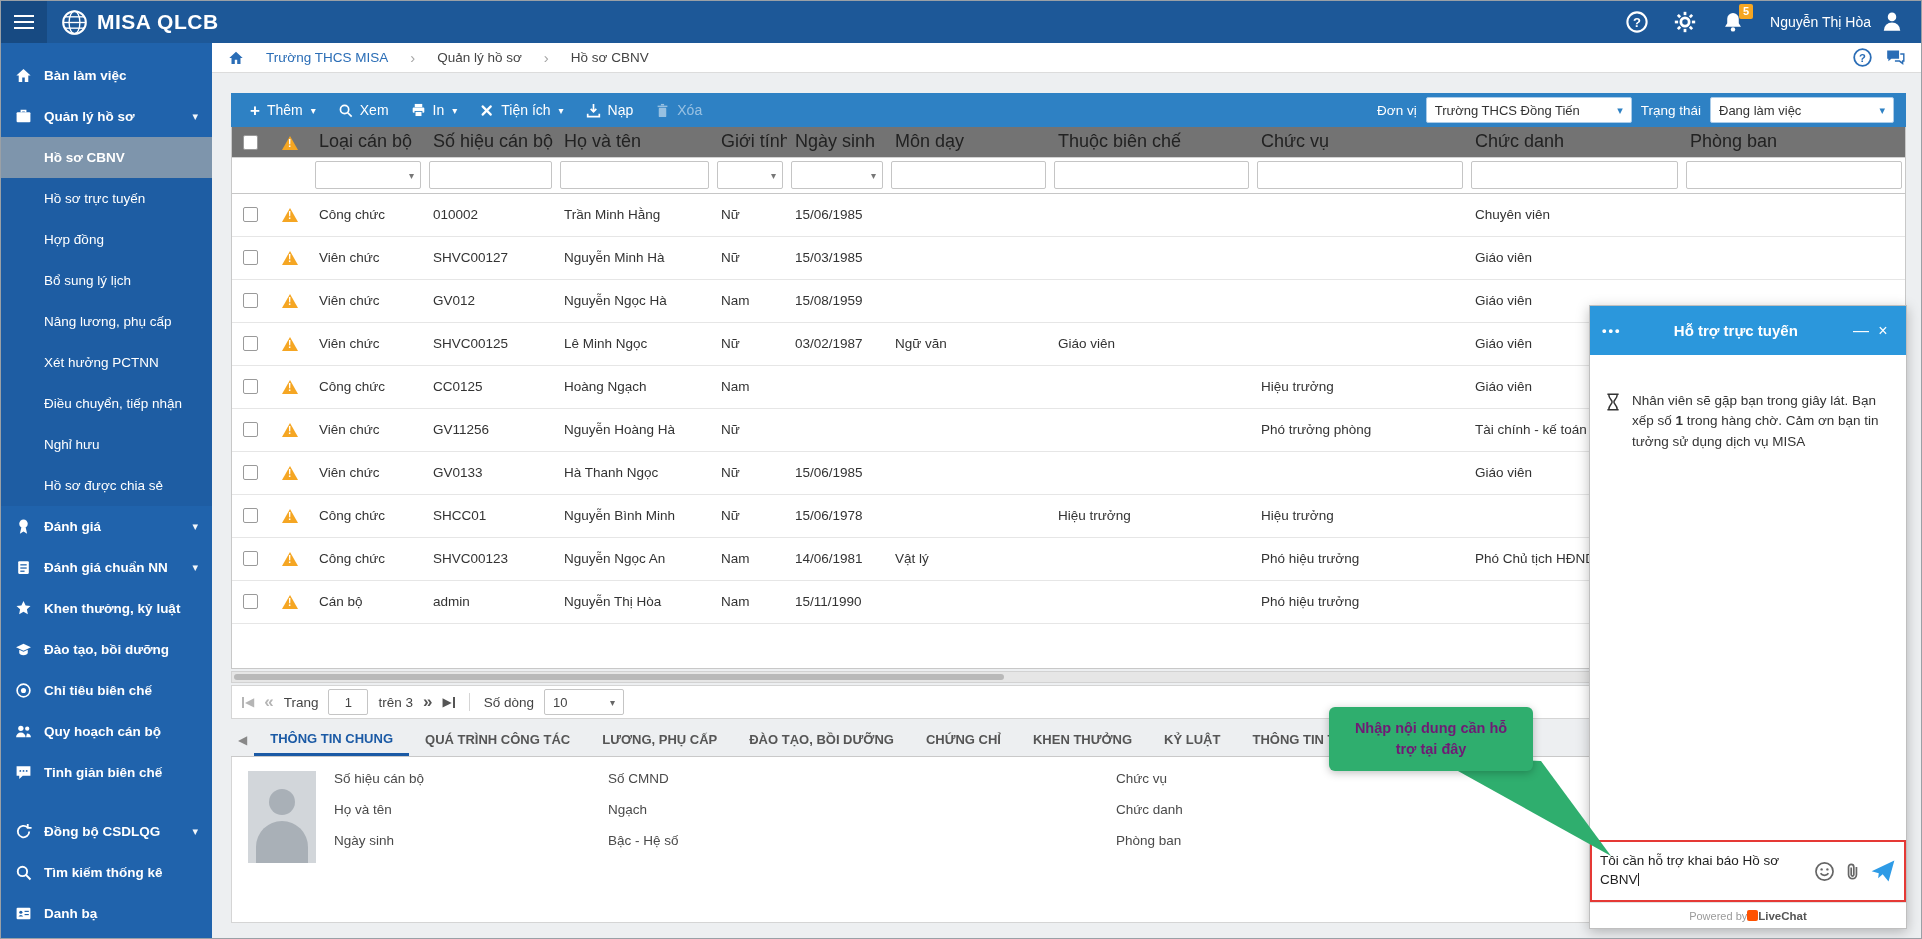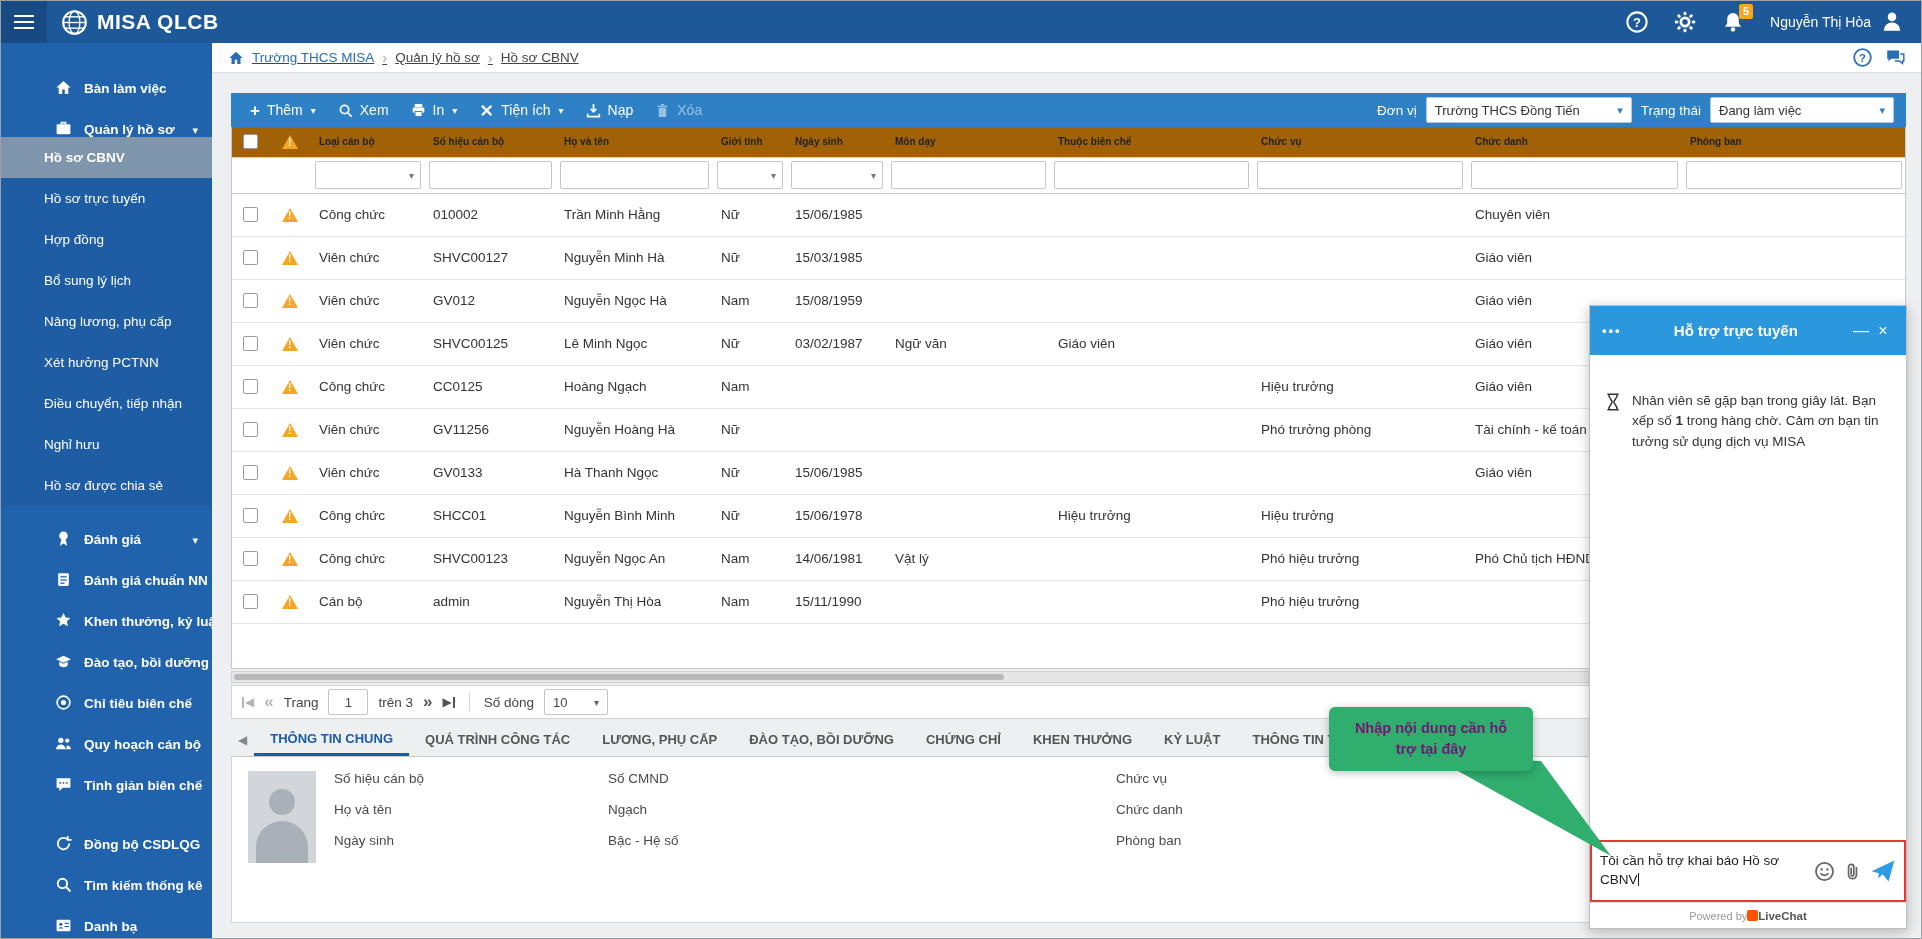--- a/index.html
+++ b/index.html
@@ -15,31 +15,31 @@
   .brand svg{width:27px;height:27px;}
   .topbar-right{margin-left:auto;display:flex;align-items:center;gap:26px;padding-right:16px;}
   .icon-btn{position:relative;width:22px;height:22px;color:#fff;cursor:pointer;}
   .icon-btn svg{width:22px;height:22px;}
   .badge{position:absolute;top:-7px;right:-9px;background:#f5a623;color:#fff;font-size:11px;font-weight:bold;line-height:1;padding:2px 4px;border-radius:2px;}
   .user{display:flex;align-items:center;gap:10px;font-size:14px;}
   .user .icon-btn{width:24px;height:24px;}
 
   
   .sidebar{position:absolute;left:0;top:42px;bottom:0;width:211px;background:#2063ac;color:#fff;padding-top:12px;overflow:hidden;z-index:15;}
-  .side-item{height:41px;display:flex;align-items:flex-end;gap:12px;padding:0 14px;font-size:13.5px;font-weight:bold;cursor:pointer;white-space:nowrap;margin-left:40px;}
+  .side-item{height:41px;display:flex;align-items:center;gap:12px;padding:0 14px;font-size:13.5px;font-weight:bold;cursor:pointer;white-space:nowrap;}
   .side-item svg{width:17px;height:17px;flex:0 0 17px;}
   .side-chev{margin-left:auto;font-size:11px;opacity:.95;}
   .side-sub{background:rgba(0,0,0,0.05);}
   .side-subitem{height:41px;display:flex;align-items:center;padding-left:43px;font-size:13.5px;cursor:pointer;white-space:nowrap;}
   .side-subitem.active{background:#7e95ac;font-weight:bold;}
   .side-gap{height:18px;}
 
   
   .main{position:absolute;left:211px;top:42px;right:0;bottom:0;background:#edeff1;}
-  .breadcrumb{height:30px;background:#fff;border-bottom:1px solid #dcdcdc;display:flex;align-items:center;gap:8px;padding:0 16px;font-size:13.5px;color:#444;text-decoration:underline;}
+  .breadcrumb{height:30px;background:#fff;border-bottom:1px solid #dcdcdc;display:flex;align-items:center;gap:22px;padding:0 16px;font-size:13.5px;color:#444;}
   .crumb-home{color:#2a6db6;width:16px;height:16px;}
   .crumb-home svg{width:16px;height:16px;}
   .crumb-link{color:#2a6db6;cursor:pointer;}
   .crumb-sep{color:#a5a5a5;font-size:15px;}
   .bc-right{margin-left:auto;display:flex;align-items:center;gap:14px;color:#2a6db6;}
   .bc-right .icon-btn{color:#2a6db6;width:19px;height:19px;}
   .bc-right svg{width:19px;height:19px;}
 
   .content{position:absolute;left:19px;right:15px;top:50px;bottom:0;}
 
@@ -51,42 +51,42 @@
   .tb-caret{font-size:10px;margin-left:1px;}
   .tb-btn.disabled{opacity:.5;cursor:default;}
   .tb-right{margin-left:auto;display:flex;align-items:center;gap:9px;font-size:13.5px;padding-right:4px;}
   .tb-select{background:#fff;color:#333;height:26px;border:1px solid #aacbe8;border-radius:2px;display:flex;align-items:center;justify-content:space-between;padding:0 8px;font-size:13px;cursor:pointer;}
   .tb-select .sel-caret{color:#2e81c4;font-size:11px;margin-left:8px;}
   .w-unit{width:206px;} .w-status{width:184px;}
 
   
   .grid{height:542px;background:#fff;border:1px solid #c8c8c8;border-top:none;overflow:hidden;}
   table{width:100%;border-collapse:collapse;table-layout:fixed;}
-  thead th{height:30px;background:#a16207;border-bottom:1px solid #d2d2d2;font-size:10px;font-weight:bold;color:#222;text-align:left;padding:0 8px;white-space:nowrap;overflow:hidden;}
+  thead th{height:30px;background:#737373;border-bottom:1px solid #d2d2d2;font-size:18px;font-weight:normal;color:#222;text-align:left;padding:0 8px;white-space:nowrap;overflow:hidden;}
   .filter-row td{height:36px;border-bottom:1px solid #c6c6c6;padding:3px 4px;background:#fff;}
   .f-text,.f-select{height:28px;border:1px solid #c5c5c5;border-radius:2px;background:#fff;display:flex;align-items:center;justify-content:flex-end;padding:0 6px;cursor:text;}
   .f-select{cursor:pointer;}
   .f-select .fcaret{color:#777;font-size:10px;}
   tbody td{height:43px;border-bottom:1px solid #e6e6e6;font-size:13.5px;color:#333;padding:0 8px;white-space:nowrap;overflow:hidden;}
   .c-check,.c-warn{text-align:center;}
   .checkbox{display:inline-block;width:15px;height:15px;border:1px solid #9a9a9a;border-radius:2px;background:#fff;vertical-align:middle;cursor:pointer;}
   .warn-tri{display:inline-block;width:0;height:0;border-left:8px solid transparent;border-right:8px solid transparent;border-bottom:14px solid #f5a623;position:relative;vertical-align:middle;}
   .warn-tri::after{content:"!";position:absolute;left:-2px;top:2px;font-size:10px;font-weight:bold;color:#fff;}
 
   
   .hscroll{height:12px;margin-top:2px;background:#e6e6e6;border:1px solid #d2d2d2;position:relative;}
   .hscroll .thumb{position:absolute;left:2px;top:2px;bottom:2px;width:46%;background:#b9b9b9;border-radius:5px;cursor:grab;}
   .pager{height:34px;margin-top:2px;background:#fff;border:1px solid #d5d5d5;display:flex;align-items:center;gap:10px;padding:0 10px;font-size:13.5px;color:#444;}
   .pg-nav{display:flex;align-items:center;gap:1px;font-size:12px;color:#555;cursor:pointer;}
   .pg-nav.disabled{color:#b5b5b5;}
   .pg-bar{display:inline-block;width:2px;height:11px;background:currentColor;}
   .pg-dbl{font-size:17px;font-weight:bold;line-height:0;}
   .pg-box{width:40px;height:26px;border:1px solid #c5c5c5;border-radius:2px;display:flex;align-items:center;justify-content:center;font-size:13px;cursor:text;}
   .pg-div{width:1px;height:18px;background:#d5d5d5;margin:0 4px;}
-  .pg-select{width:64px;height:26px;border:1px solid #c5c5c5;border-radius:2px;display:flex;align-items:center;justify-content:space-between;padding:0 8px;font-size:13px;cursor:pointer;}
+  .pg-select{width:80px;height:26px;border:1px solid #c5c5c5;border-radius:2px;display:flex;align-items:center;justify-content:space-between;padding:0 8px;font-size:13px;cursor:pointer;}
   .pg-select .sel-caret{color:#666;font-size:10px;}
 
   
   .tabs{height:34px;margin-top:4px;display:flex;align-items:stretch;border-bottom:1px solid #c9c9c9;}
   .tabs-arrow{display:flex;align-items:center;padding:0 7px;color:#888;font-size:12px;cursor:pointer;}
   .tab{display:flex;align-items:center;padding:0 16px;font-size:13px;font-weight:bold;color:#555;cursor:pointer;white-space:nowrap;}
   .tab.active{color:#1b5aa5;border-bottom:3px solid #1b5aa5;}
   .detail{height:166px;background:#fff;border:1px solid #d5d5d5;border-top:none;display:flex;padding:14px 0 0 16px;}
   .avatar{width:68px;height:92px;background:#d2d6da;position:relative;overflow:hidden;flex:0 0 68px;}
   .avatar::before{content:"";position:absolute;left:21px;top:18px;width:26px;height:26px;border-radius:50%;background:#a9b0b7;}

